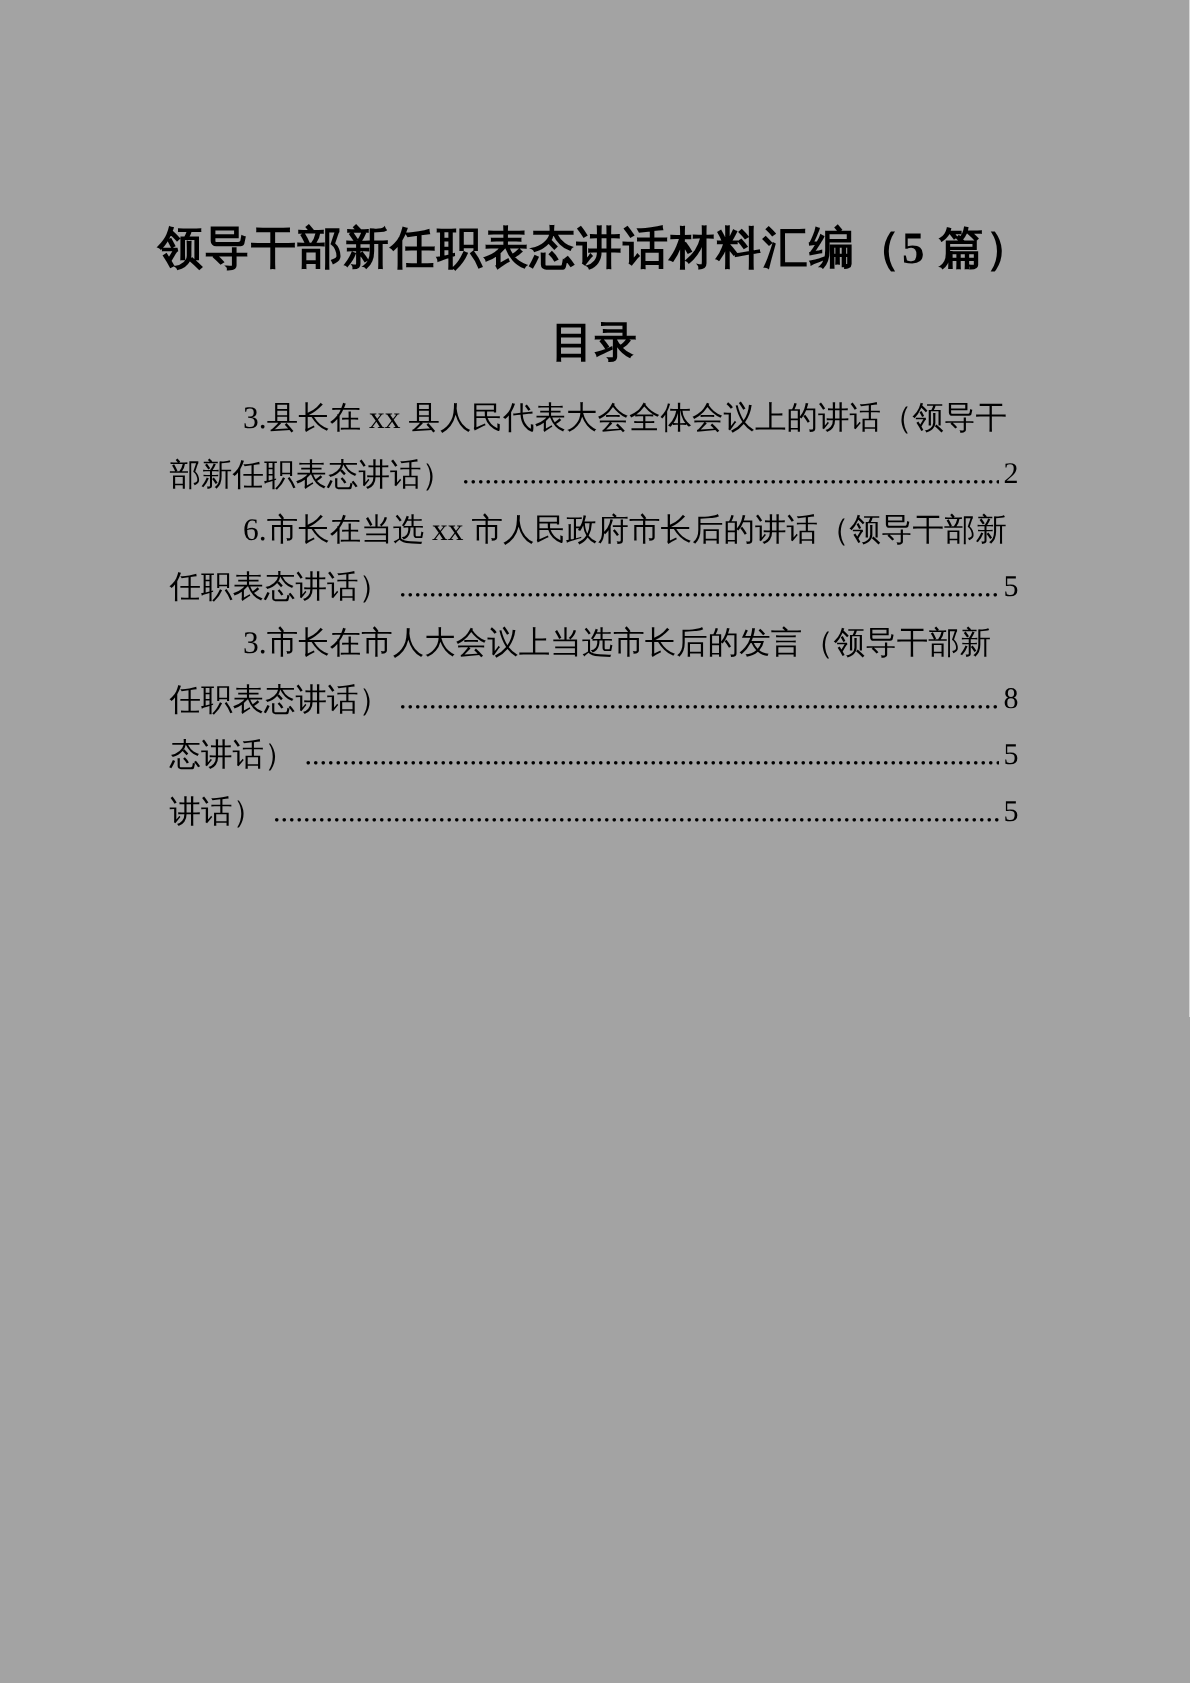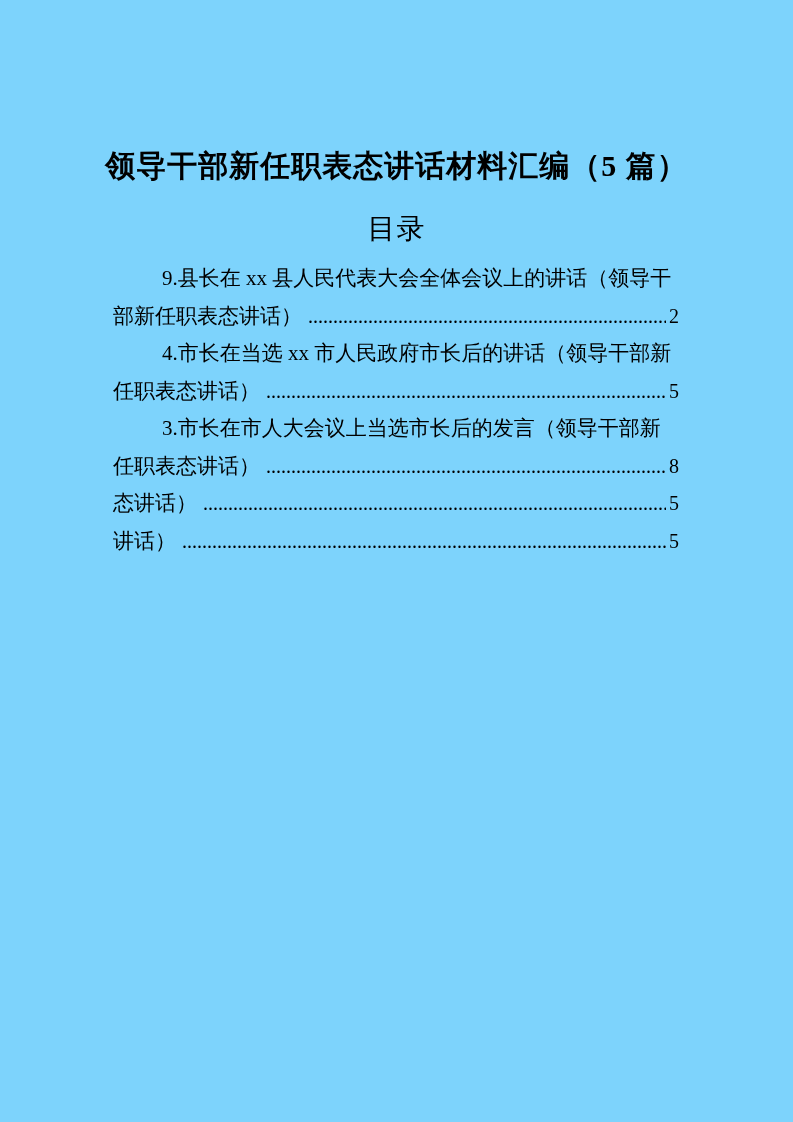--- a/index.html
+++ b/index.html
@@ -5,41 +5,41 @@
   html, body {
     margin: 0;
     padding: 0;
     background: #ffffff;
   }
   .page {
     position: relative;
     width: 793px;
     height: 1122px;
     margin: 0 auto;
-    background: #7dd3fc;
+    background: #a3a3a3;
     color: #000000;
     font-family: "Liberation Serif", "DejaVu Sans", serif;
     overflow: hidden;
     box-sizing: border-box;
   }
   .doc-title {
     margin: 0;
     padding-top: 147px;
     font-size: 30px;
     line-height: 38px;
     font-weight: bold;
     text-align: center;
     letter-spacing: 1px;
     white-space: nowrap;
   }
   .toc-heading {
     margin: 26px 0 0 0;
     font-size: 28px;
     line-height: 36px;
-    font-weight: normal;
+    font-weight: bold;
     text-align: center;
     letter-spacing: 1px;
   }
   .toc-list {
     margin-top: 13px;
     padding: 0 114px 0 113px;
     font-size: 21px;
     line-height: 37.5px;
   }
   .toc-entry {
@@ -79,30 +79,30 @@
 </head>
 <body>
 
 <div class="page">
   <h1 class="doc-title">领导干部新任职表态讲话材料汇编（5 篇）</h1>
 
   <h2 class="toc-heading">目录</h2>
 
   <div class="toc-list" id="toc-list">
   <div class="toc-entry">
-    <div class="toc-line1">9.县长在 xx 县人民代表大会全体会议上的讲话（领导干</div>
+    <div class="toc-line1">3.县长在 xx 县人民代表大会全体会议上的讲话（领导干</div>
     <div class="toc-line2">
       <span class="toc-line2-text">部新任职表态讲话）</span>
       <span class="toc-dots">................................................................................................................................................................</span>
       <span class="toc-page">2</span>
     </div>
   </div>
 
   <div class="toc-entry">
-    <div class="toc-line1">4.市长在当选 xx 市人民政府市长后的讲话（领导干部新</div>
+    <div class="toc-line1">6.市长在当选 xx 市人民政府市长后的讲话（领导干部新</div>
     <div class="toc-line2">
       <span class="toc-line2-text">任职表态讲话）</span>
       <span class="toc-dots">................................................................................................................................................................</span>
       <span class="toc-page">5</span>
     </div>
   </div>
 
   <div class="toc-entry">
     <div class="toc-line1">3.市长在市人大会议上当选市长后的发言（领导干部新</div>
     <div class="toc-line2">

